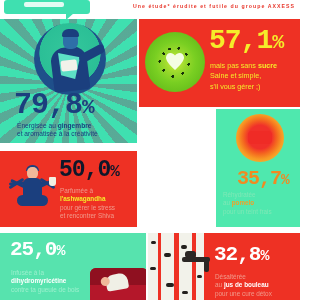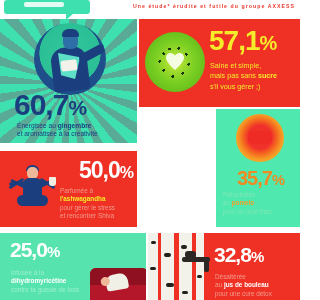--- a/index.html
+++ b/index.html
@@ -68,20 +68,21 @@
   .panel {
     position: absolute;
     overflow: hidden;
     box-sizing: border-box;
   }
   .stat {
     font-weight: bold;
     line-height: .95;
     letter-spacing: -1px;
     white-space: nowrap;
+    font-family: Liberation Mono, monospace;
   }
   .cap {
     line-height: 1.22;
     white-space: nowrap;
   }
   .cap b { font-weight: bold; }
 
   
   #p1 {
     left: 0; top: 19px;
@@ -355,22 +356,21 @@
     position: absolute;
     left: 41px; top: 14px;
     width: 7px; height: 9px;
     background: #f2efe2;
     border-radius: 1px 1px 3px 3px;
   }
   #p5 .stat {
     position: absolute;
     left: 59px; top: 9px;
     font-size: 23px;
-    color: #ffffff;
-    margin-left: 20px;
+    color: #0f172a;
   }
   #p5 .stat .pc { font-size: 16px; }
   #p5 .cap {
     position: absolute;
     left: 60px; top: 36px;
     font-size: 6.4px;
     color: #f19a8c;
     line-height: 1.32;
   }
   #p5 .cap b { color: #f5ec2a; }
@@ -496,36 +496,36 @@
   <div class="panel" id="p1">
     <div class="rays"></div>
     <div class="hero">
       <div class="torso"></div>
       <div class="shirt"></div>
       <div class="badge"></div>
       <div class="head"></div>
       <div class="hair"></div>
       <div class="arm"></div>
     </div>
-    <div class="stat"><span>60,7</span><span class="pc">%</span></div>
+    <div class="stat"><span>79,8</span><span class="pc">%</span></div>
     <div class="cap">
       <div><span>Énergisée au </span><b>gingembre</b></div>
       <div>et aromatisée à la créativité</div>
     </div>
   </div>
 
   <div class="panel" id="p2">
     <div class="kiwi">
       <div class="seeds"></div>
       <div class="heart"></div>
     </div>
     <div class="stat"><span>57,1</span><span class="pc">%</span></div>
     <div class="cap">
+      <div><span>mais pas sans </span><b>sucre</b></div>
       <div>Saine et simple,</div>
-      <div><span>mais pas sans </span><b>sucre</b></div>
       <div>s'il vous gérer ;)</div>
     </div>
   </div>
 
 
   <div class="panel" id="p4">
     <div class="blob">
       <div class="core"></div>
     </div>
     <div class="stat"><span>35,7</span><span class="pc">%</span></div>

